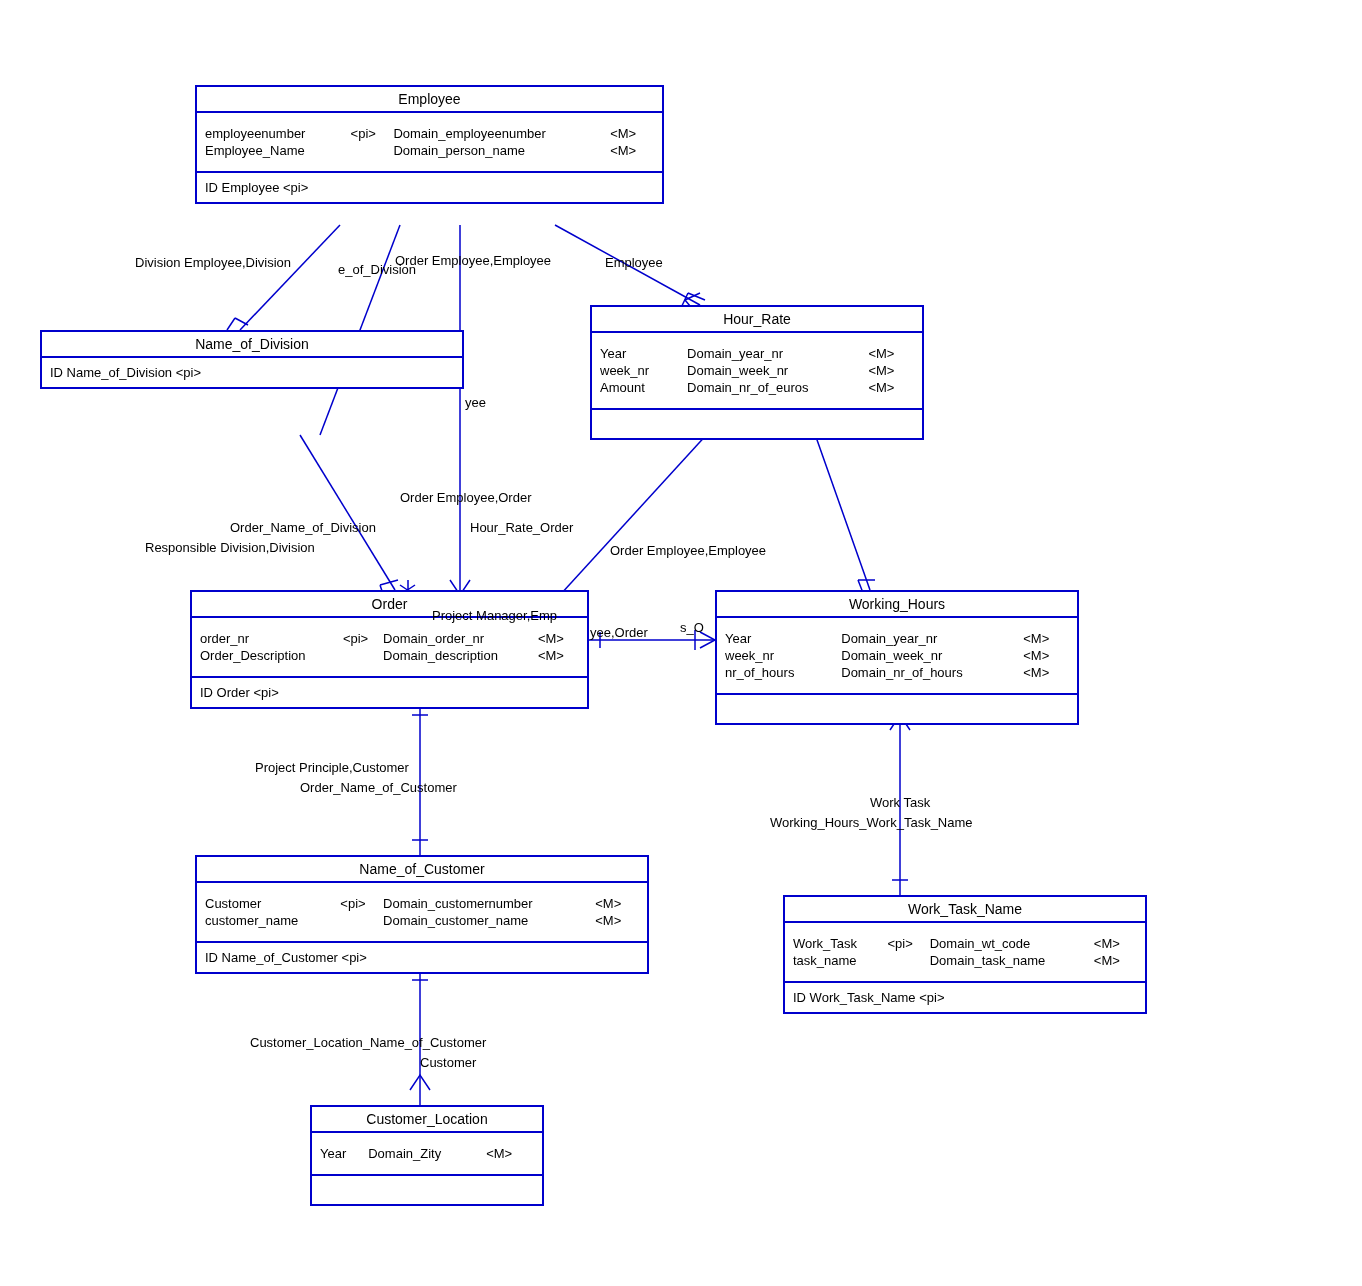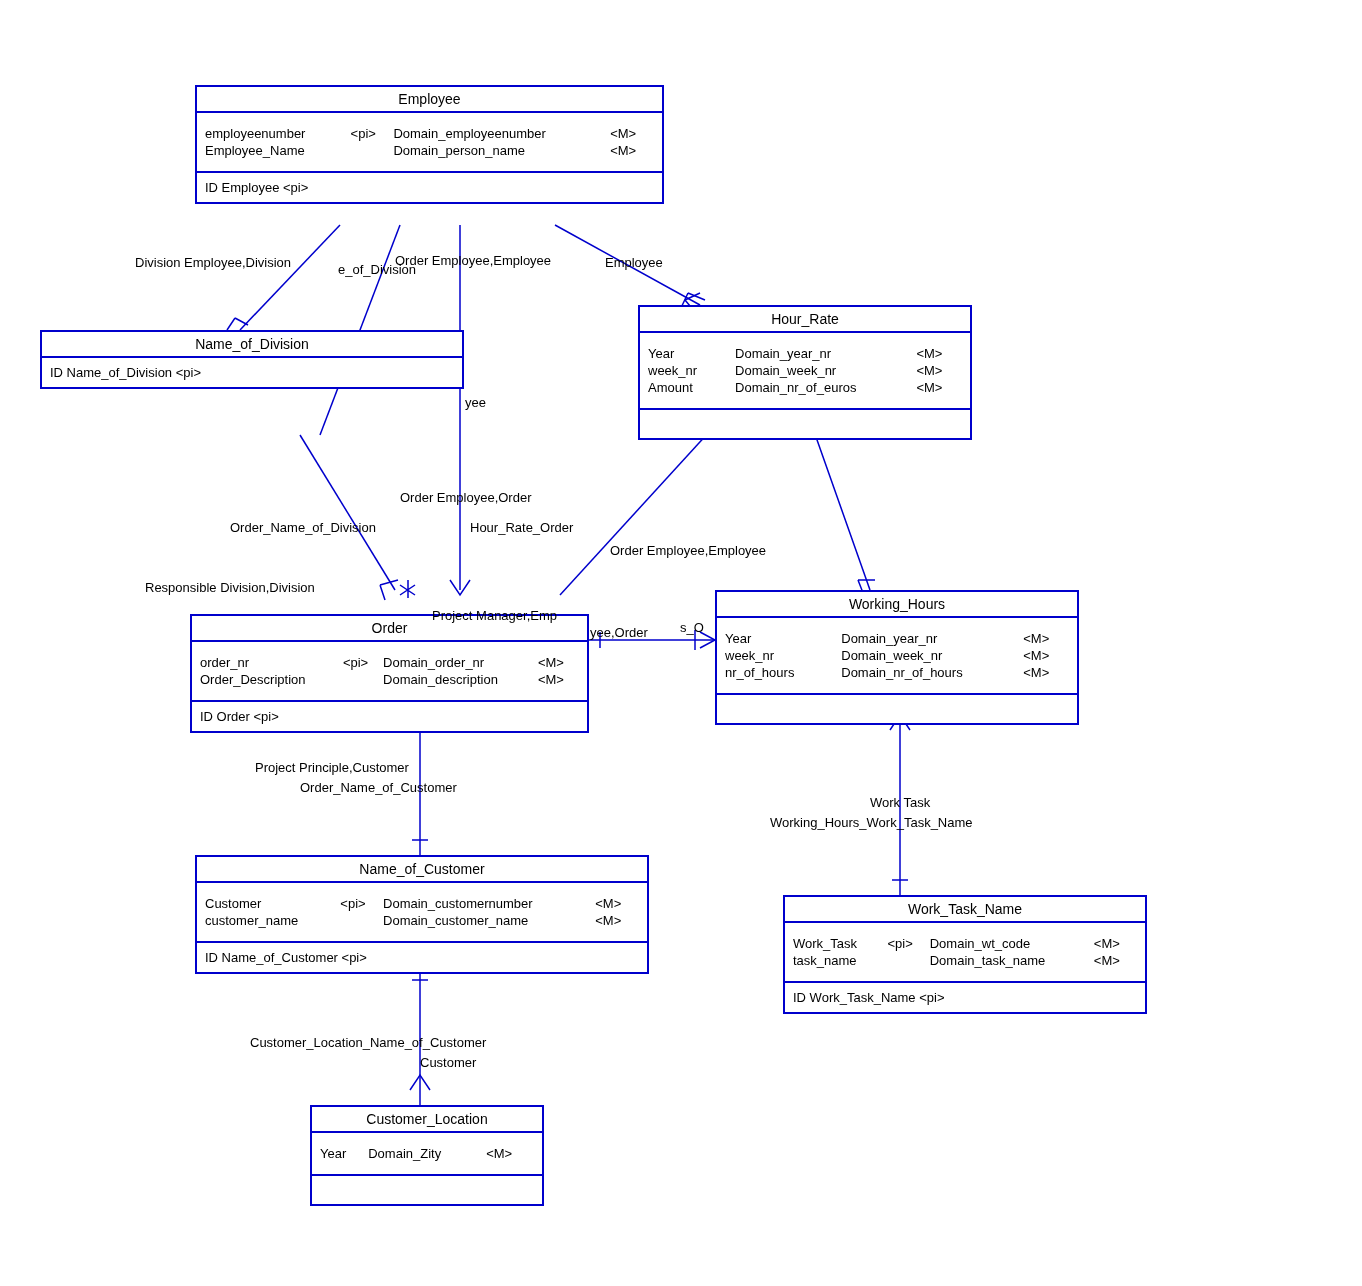--- a/index.html
+++ b/index.html
@@ -117,21 +117,21 @@
       </table>
   </div>
   <div class="entity-id">ID Employee  &lt;pi&gt;</div>
 </div>
 
 <div class="entity" style="left:40px; top:330px; width:420px;">
   <div class="entity-title">Name_of_Division</div>
   <div class="entity-id">ID Name_of_Division  &lt;pi&gt;</div>
 </div>
 
-<div class="entity" style="left:590px; top:305px; width:330px;margin-left:48px;">
+<div class="entity" style="left:590px; top:305px; width:330px;">
   <div class="entity-title">Hour_Rate</div>
   <div class="entity-body">
     <table>
       <tbody>
           <tr>
             <td>Year</td>
             <td></td>
             <td>Domain_year_nr</td>
             <td>&lt;M&gt;</td>
           </tr>
@@ -146,21 +146,21 @@
             <td></td>
             <td>Domain_nr_of_euros</td>
             <td>&lt;M&gt;</td>
           </tr>
     </tbody>
       </table>
   </div>
   <div class="entity-id empty"></div>
 </div>
 
-<div class="entity" style="left:190px; top:590px; width:395px;margin-top:24px;">
+<div class="entity" style="left:190px; top:590px; width:395px;">
   <div class="entity-title">Order</div>
   <div class="entity-body">
     <table>
       <tbody>
           <tr>
             <td>order_nr</td>
             <td>&lt;pi&gt;</td>
             <td>Domain_order_nr</td>
             <td>&lt;M&gt;</td>
           </tr>
@@ -267,21 +267,21 @@
   <div class="entity-id empty"></div>
 </div>
 
 <div class="rel-label" style="left:135px; top:255px;">Division Employee,Division</div>
 <div class="rel-label" style="left:338px; top:262px;">e_of_Division</div>
 <div class="rel-label" style="left:395px; top:253px;">Order Employee,Employee</div>
 <div class="rel-label" style="left:605px; top:255px;">Employee</div>
 <div class="rel-label" style="left:465px; top:395px;">yee</div>
 <div class="rel-label" style="left:400px; top:490px;">Order Employee,Order</div>
 <div class="rel-label" style="left:230px; top:520px;">Order_Name_of_Division</div>
-<div class="rel-label" style="left:145px; top:540px;margin-top:40px;">Responsible Division,Division</div>
+<div class="rel-label" style="left:145px; top:540px;">Responsible Division,Division</div>
 <div class="rel-label" style="left:470px; top:520px;">Hour_Rate_Order</div>
 <div class="rel-label" style="left:432px; top:572px;margin-top:36px;">Project Manager,Emp</div>
 <div class="rel-label" style="left:610px; top:543px;">Order Employee,Employee</div>
 <div class="rel-label" style="left:590px; top:625px;">yee,Order</div>
 <div class="rel-label" style="left:680px; top:620px;">s_O</div>
 <div class="rel-label" style="left:255px; top:760px;">Project Principle,Customer</div>
 <div class="rel-label" style="left:300px; top:780px;">Order_Name_of_Customer</div>
 <div class="rel-label" style="left:870px; top:795px;">Work Task</div>
 <div class="rel-label" style="left:770px; top:815px;">Working_Hours_Work_Task_Name</div>
 <div class="rel-label" style="left:250px; top:1035px;">Customer_Location_Name_of_Customer</div>

